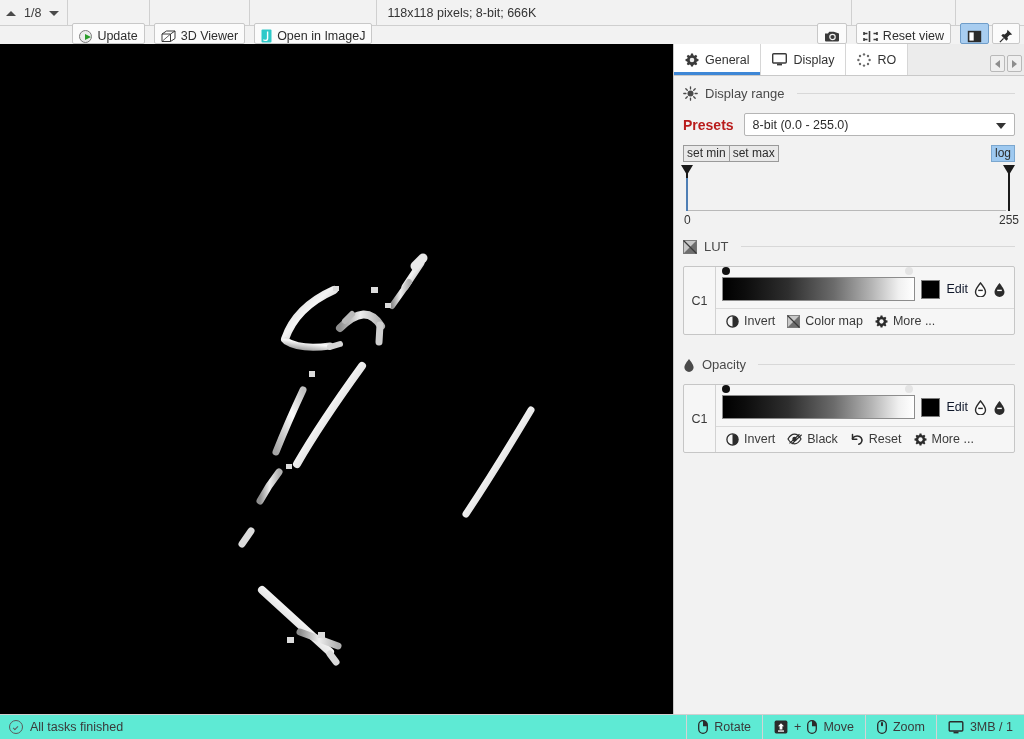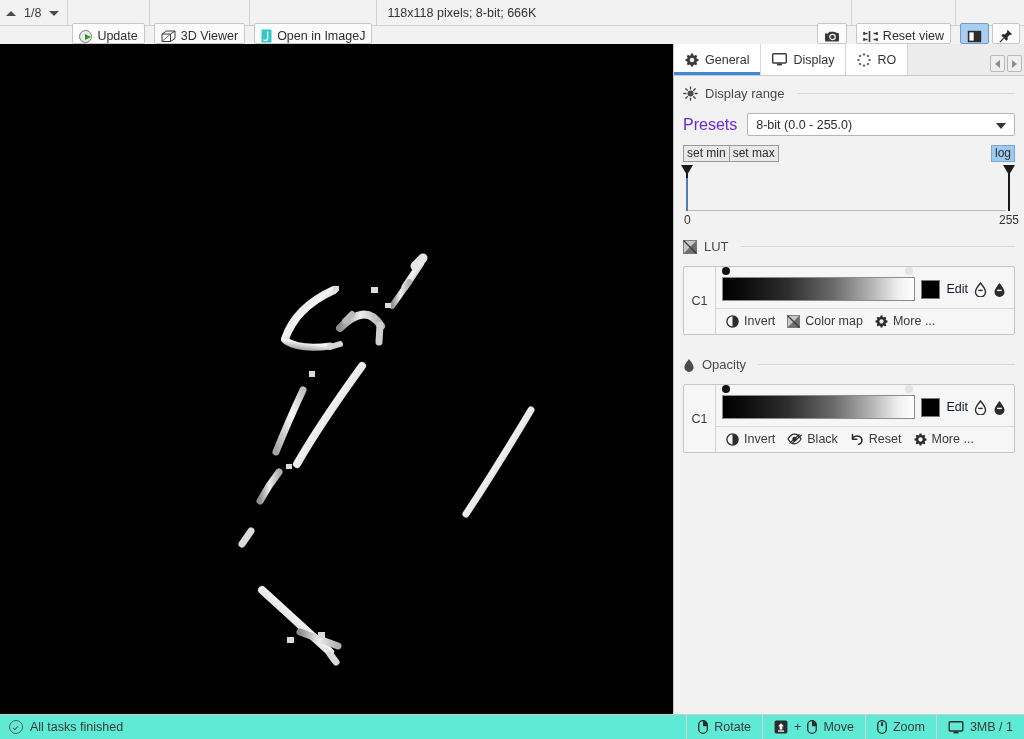--- a/index.html
+++ b/index.html
@@ -174,21 +174,21 @@
   .sec-head .rule {
     flex: 1 1 auto; height: 1px; background: #d8d8d8;
     margin-left: 5px;
   }
 
   
   .presets-row {
     display: flex; align-items: center; gap: 10px;
     margin-bottom: 9px;
   }
-  .presets-label { font-size: 16px; color: #6d28d9; }
+  .presets-label { font-size: 14px; color: #b91c1c; font-weight: bold; }
   .combo {
     flex: 1 1 auto;
     height: 23px;
     background: #fff;
     border: 1px solid #b5b5b5;
     border-radius: 2px;
     display: flex; align-items: center;
     padding: 0 8px;
     font-size: 12.5px;
     color: #2b2b2b;

